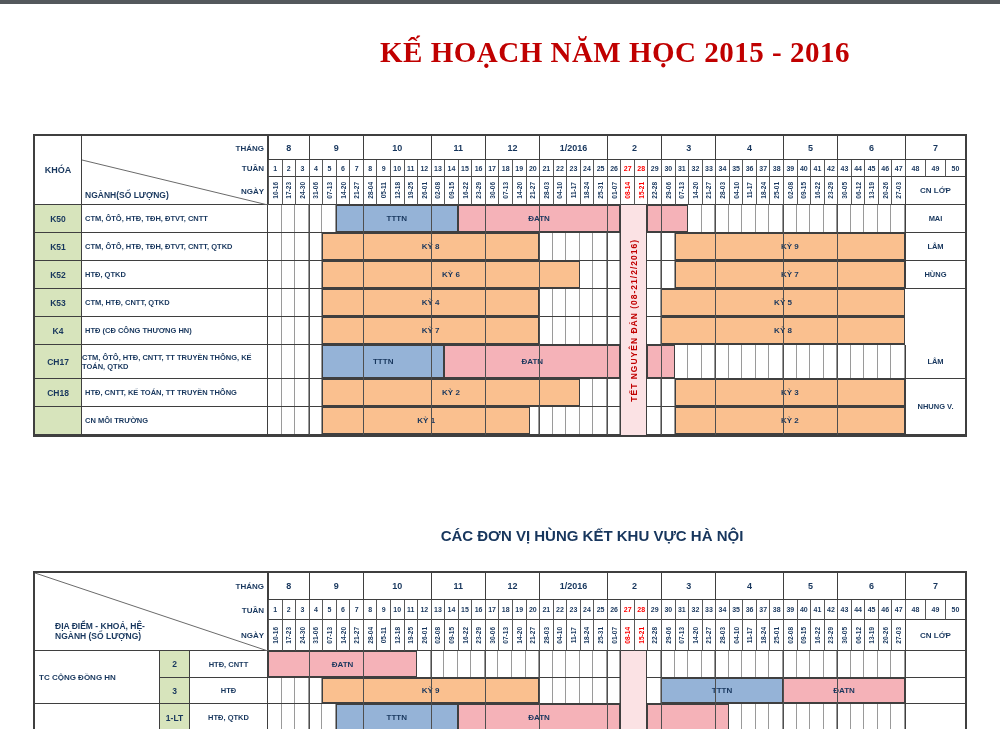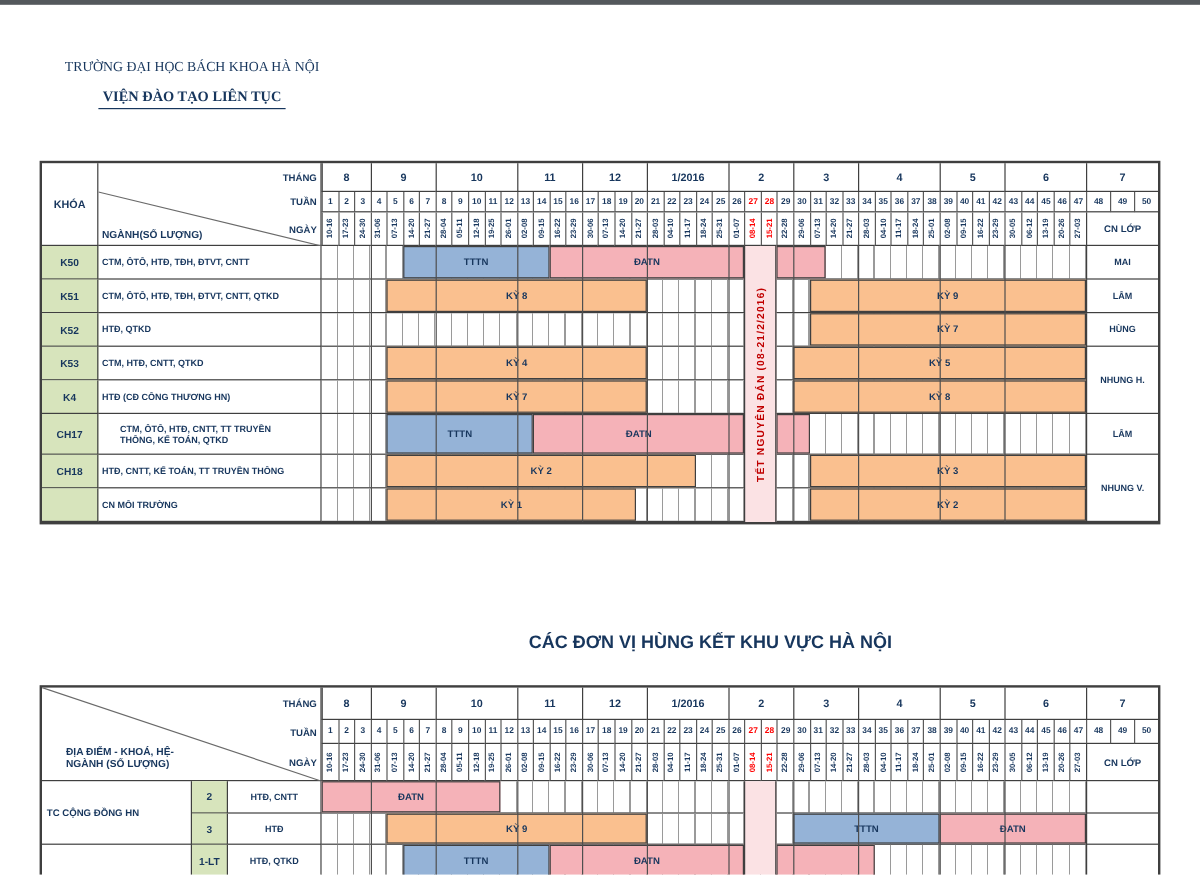--- a/index.html
+++ b/index.html
@@ -7,28 +7,23 @@
         font-family:"Liberation Sans",sans-serif;}
   .serif{font-family:"Liberation Serif",serif;}
   .vtext{writing-mode:vertical-rl;transform:rotate(180deg);white-space:nowrap;}
 </style>
 </head>
 <body>
 
 <div id="root">
   <div style="position:absolute;left:0;top:0;width:1000px;height:4px;background:#54585C;"></div>
 
-  <div style="position:absolute;left:30px;top:50px;width:260px;text-align:center;color:#17365D;">
-    <div class="serif" style="font-size:11.5px;">TRƯỜNG ĐẠI HỌC BÁCH KHOA HÀ NỘI</div>
-    <div style="margin-top:9px;">
-      <span class="serif" style="font-size:12px;font-weight:bold;border-bottom:1px solid #17365D;padding:0 4px 3px 4px;">VIỆN ĐÀO TẠO LIÊN TỤC</span>
-    </div>
-  </div>
 
   <div style="position:absolute;left:285px;top:36px;width:660px;text-align:center;">
+    <div class="serif" style="font-size:29px;font-weight:bold;color:#C00000;letter-spacing:0.5px;">KẾ HOẠCH NĂM HỌC 2015 - 2016</div>
   </div>
 
   <div style="position:absolute;left:185px;top:527px;width:814px;text-align:center;
               font-size:15px;font-weight:bold;color:#17365D;">CÁC ĐƠN VỊ HÙNG KẾT KHU VỰC HÀ NỘI</div>
 <div style="position: absolute; box-sizing: border-box; left: 35px; top: 136px; width: 930px; height: 299px; background: rgb(255, 255, 255); outline: rgb(63, 63, 63) solid 2px;">
       <div style="position: absolute; box-sizing: border-box; left: 0px; top: 0px; width: 47px; height: 69px; border-right: 1px solid rgb(63, 63, 63); border-bottom: 1px solid rgb(63, 63, 63); display: flex; align-items: center; justify-content: center; font-size: 9px; font-weight: bold; color: rgb(23, 54, 93);">KHÓA</div>
       <div style="position: absolute; box-sizing: border-box; left: 47px; top: 0px; width: 186px; height: 69px; border-right: 1px solid rgb(63, 63, 63); border-bottom: 1px solid rgb(63, 63, 63);">
         <svg width="186" height="69" style="position: absolute; left: 0px; top: 0px;">
           <line x1="0" y1="24" x2="186" y2="69" stroke="#6a6a6a" stroke-width="1"></line>
         </svg>
@@ -245,35 +240,36 @@
       <div style="position: absolute; box-sizing: border-box; left: 47px; top: 69px; width: 186px; height: 28px; border-right: 1px solid rgb(63, 63, 63); border-bottom: 1px solid rgb(63, 63, 63); display: flex; align-items: center; padding: 0px 3px; font-size: 7.5px; font-weight: bold; color: rgb(23, 54, 93); line-height: 1.2;">CTM, ÔTÔ,  HTĐ, TĐH, ĐTVT, CNTT</div>
       <div style="position: absolute; box-sizing: border-box; left: 0px; top: 97px; width: 47px; height: 28px; background: rgb(215, 228, 188); border-right: 1px solid rgb(63, 63, 63); border-bottom: 1px solid rgb(63, 63, 63); display: flex; align-items: center; justify-content: center; font-size: 8.5px; font-weight: bold; color: rgb(23, 54, 93);">K51</div>
       <div style="position: absolute; box-sizing: border-box; left: 47px; top: 97px; width: 186px; height: 28px; border-right: 1px solid rgb(63, 63, 63); border-bottom: 1px solid rgb(63, 63, 63); display: flex; align-items: center; padding: 0px 3px; font-size: 7.5px; font-weight: bold; color: rgb(23, 54, 93); line-height: 1.2;">CTM, ÔTÔ, HTĐ, TĐH, ĐTVT, CNTT, QTKD</div>
       <div style="position: absolute; box-sizing: border-box; left: 0px; top: 125px; width: 47px; height: 28px; background: rgb(215, 228, 188); border-right: 1px solid rgb(63, 63, 63); border-bottom: 1px solid rgb(63, 63, 63); display: flex; align-items: center; justify-content: center; font-size: 8.5px; font-weight: bold; color: rgb(23, 54, 93);">K52</div>
       <div style="position: absolute; box-sizing: border-box; left: 47px; top: 125px; width: 186px; height: 28px; border-right: 1px solid rgb(63, 63, 63); border-bottom: 1px solid rgb(63, 63, 63); display: flex; align-items: center; padding: 0px 3px; font-size: 7.5px; font-weight: bold; color: rgb(23, 54, 93); line-height: 1.2;">HTĐ, QTKD</div>
       <div style="position: absolute; box-sizing: border-box; left: 0px; top: 153px; width: 47px; height: 28px; background: rgb(215, 228, 188); border-right: 1px solid rgb(63, 63, 63); border-bottom: 1px solid rgb(63, 63, 63); display: flex; align-items: center; justify-content: center; font-size: 8.5px; font-weight: bold; color: rgb(23, 54, 93);">K53</div>
       <div style="position: absolute; box-sizing: border-box; left: 47px; top: 153px; width: 186px; height: 28px; border-right: 1px solid rgb(63, 63, 63); border-bottom: 1px solid rgb(63, 63, 63); display: flex; align-items: center; padding: 0px 3px; font-size: 7.5px; font-weight: bold; color: rgb(23, 54, 93); line-height: 1.2;">CTM, HTĐ, CNTT, QTKD</div>
       <div style="position: absolute; box-sizing: border-box; left: 0px; top: 181px; width: 47px; height: 28px; background: rgb(215, 228, 188); border-right: 1px solid rgb(63, 63, 63); border-bottom: 1px solid rgb(63, 63, 63); display: flex; align-items: center; justify-content: center; font-size: 8.5px; font-weight: bold; color: rgb(23, 54, 93);">K4</div>
       <div style="position: absolute; box-sizing: border-box; left: 47px; top: 181px; width: 186px; height: 28px; border-right: 1px solid rgb(63, 63, 63); border-bottom: 1px solid rgb(63, 63, 63); display: flex; align-items: center; padding: 0px 3px; font-size: 7.5px; font-weight: bold; color: rgb(23, 54, 93); line-height: 1.2;">HTĐ (CĐ CÔNG THƯƠNG HN)</div>
       <div style="position: absolute; box-sizing: border-box; left: 0px; top: 209px; width: 47px; height: 34px; background: rgb(215, 228, 188); border-right: 1px solid rgb(63, 63, 63); border-bottom: 1px solid rgb(63, 63, 63); display: flex; align-items: center; justify-content: center; font-size: 8.5px; font-weight: bold; color: rgb(23, 54, 93);">CH17</div>
-      <div style="position: absolute; box-sizing: border-box; left: 47px; top: 209px; width: 186px; height: 34px; border-right: 1px solid rgb(63, 63, 63); border-bottom: 1px solid rgb(63, 63, 63); display: flex; align-items: center; padding: 0px 18px; font-size: 7.5px; font-weight: bold; color: rgb(23, 54, 93); line-height: 1.2;">CTM, ÔTÔ, HTĐ, CNTT, TT TRUYỀN THÔNG, KẾ TOÁN, QTKD</div>
+      <div style="position: absolute; box-sizing: border-box; left: 47px; top: 209px; width: 186px; height: 34px; border-right: 1px solid rgb(63, 63, 63); border-bottom: 1px solid rgb(63, 63, 63); display: flex; align-items: center; padding: 0px 0; font-size: 7.5px; font-weight: bold; color: rgb(23, 54, 93); line-height: 1.2;">CTM, ÔTÔ, HTĐ, CNTT, TT TRUYỀN THÔNG, KẾ TOÁN, QTKD</div>
       <div style="position: absolute; box-sizing: border-box; left: 0px; top: 243px; width: 47px; height: 28px; background: rgb(215, 228, 188); border-right: 1px solid rgb(63, 63, 63); border-bottom: 1px solid rgb(63, 63, 63); display: flex; align-items: center; justify-content: center; font-size: 8.5px; font-weight: bold; color: rgb(23, 54, 93);">CH18</div>
       <div style="position: absolute; box-sizing: border-box; left: 47px; top: 243px; width: 186px; height: 28px; border-right: 1px solid rgb(63, 63, 63); border-bottom: 1px solid rgb(63, 63, 63); display: flex; align-items: center; padding: 0px 3px; font-size: 7.5px; font-weight: bold; color: rgb(23, 54, 93); line-height: 1.2;">HTĐ, CNTT, KẾ TOÁN, TT TRUYỀN THÔNG</div>
       <div style="position: absolute; box-sizing: border-box; left: 0px; top: 271px; width: 47px; height: 28px; background: rgb(215, 228, 188); border-right: 1px solid rgb(63, 63, 63); border-bottom: 1px solid rgb(63, 63, 63); display: flex; align-items: center; justify-content: center; font-size: 8.5px; font-weight: bold; color: rgb(23, 54, 93);"></div>
       <div style="position: absolute; box-sizing: border-box; left: 47px; top: 271px; width: 186px; height: 28px; border-right: 1px solid rgb(63, 63, 63); border-bottom: 1px solid rgb(63, 63, 63); display: flex; align-items: center; padding: 0px 3px; font-size: 7.5px; font-weight: bold; color: rgb(23, 54, 93); line-height: 1.2;">CN MÔI TRƯỜNG</div>
       <div style="position: absolute; box-sizing: border-box; left: 233px; top: 69px; width: 636.991px; height: 28px; border-bottom: 1px solid rgb(63, 63, 63); background: repeating-linear-gradient(to right, transparent 0px, transparent 12.553px, rgb(154, 154, 154) 12.553px, rgb(154, 154, 154) 13.553px);">
         <div style="position: absolute; box-sizing: border-box; left: 67.765px; top: 0px; width: 121.977px; height: 100%; background: rgb(149, 179, 215); border: 1px solid rgb(63, 63, 63); display: flex; align-items: center; justify-content: center; font-size: 8px; font-weight: bold; color: rgb(23, 54, 93);">TTTN</div>
         <div style="position: absolute; box-sizing: border-box; left: 189.742px; top: 0px; width: 162.636px; height: 100%; background: rgb(245, 178, 184); border: 1px solid rgb(63, 63, 63); display: flex; align-items: center; justify-content: center; font-size: 8px; font-weight: bold; color: rgb(23, 54, 93);">ĐATN</div>
         <div style="position: absolute; box-sizing: border-box; left: 379.484px; top: 0px; width: 40.659px; height: 100%; background: rgb(245, 178, 184); border: 1px solid rgb(63, 63, 63); display: flex; align-items: center; justify-content: center; font-size: 8px; font-weight: bold; color: rgb(23, 54, 93);"></div>
       </div>
       <div style="position: absolute; box-sizing: border-box; left: 233px; top: 97px; width: 636.991px; height: 28px; border-bottom: 1px solid rgb(63, 63, 63); background: repeating-linear-gradient(to right, transparent 0px, transparent 12.553px, rgb(154, 154, 154) 12.553px, rgb(154, 154, 154) 13.553px);">
         <div style="position: absolute; box-sizing: border-box; left: 54.212px; top: 0px; width: 216.848px; height: 100%; background: rgb(250, 192, 143); border: 1px solid rgb(63, 63, 63); display: flex; align-items: center; justify-content: center; font-size: 8px; font-weight: bold; color: rgb(23, 54, 93);">KỲ 8</div>
         <div style="position: absolute; box-sizing: border-box; left: 406.59px; top: 0px; width: 230.41px; height: 100%; background: rgb(250, 192, 143); border: 1px solid rgb(63, 63, 63); display: flex; align-items: center; justify-content: center; font-size: 8px; font-weight: bold; color: rgb(23, 54, 93);">KỲ 9</div>
       </div>
       <div style="position: absolute; box-sizing: border-box; left: 233px; top: 125px; width: 636.991px; height: 28px; border-bottom: 1px solid rgb(63, 63, 63); background: repeating-linear-gradient(to right, transparent 0px, transparent 12.553px, rgb(154, 154, 154) 12.553px, rgb(154, 154, 154) 13.553px);">
+        <div style="position: absolute; box-sizing: border-box; left: 54.212px; top: 0px; width: 257.507px; height: 100%; background: rgb(250, 192, 143); border: 1px solid rgb(63, 63, 63); display: flex; align-items: center; justify-content: center; font-size: 8px; font-weight: bold; color: rgb(23, 54, 93);">KỲ 6</div>
         <div style="position: absolute; box-sizing: border-box; left: 406.59px; top: 0px; width: 230.41px; height: 100%; background: rgb(250, 192, 143); border: 1px solid rgb(63, 63, 63); display: flex; align-items: center; justify-content: center; font-size: 8px; font-weight: bold; color: rgb(23, 54, 93);">KỲ 7</div>
       </div>
       <div style="position: absolute; box-sizing: border-box; left: 233px; top: 153px; width: 636.991px; height: 28px; border-bottom: 1px solid rgb(63, 63, 63); background: repeating-linear-gradient(to right, transparent 0px, transparent 12.553px, rgb(154, 154, 154) 12.553px, rgb(154, 154, 154) 13.553px);">
         <div style="position: absolute; box-sizing: border-box; left: 54.212px; top: 0px; width: 216.848px; height: 100%; background: rgb(250, 192, 143); border: 1px solid rgb(63, 63, 63); display: flex; align-items: center; justify-content: center; font-size: 8px; font-weight: bold; color: rgb(23, 54, 93);">KỲ 4</div>
         <div style="position: absolute; box-sizing: border-box; left: 393.037px; top: 0px; width: 243.963px; height: 100%; background: rgb(250, 192, 143); border: 1px solid rgb(63, 63, 63); display: flex; align-items: center; justify-content: center; font-size: 8px; font-weight: bold; color: rgb(23, 54, 93);">KỲ 5</div>
       </div>
       <div style="position: absolute; box-sizing: border-box; left: 233px; top: 181px; width: 636.991px; height: 28px; border-bottom: 1px solid rgb(63, 63, 63); background: repeating-linear-gradient(to right, transparent 0px, transparent 12.553px, rgb(154, 154, 154) 12.553px, rgb(154, 154, 154) 13.553px);">
         <div style="position: absolute; box-sizing: border-box; left: 54.212px; top: 0px; width: 216.848px; height: 100%; background: rgb(250, 192, 143); border: 1px solid rgb(63, 63, 63); display: flex; align-items: center; justify-content: center; font-size: 8px; font-weight: bold; color: rgb(23, 54, 93);">KỲ 7</div>
         <div style="position: absolute; box-sizing: border-box; left: 393.037px; top: 0px; width: 243.963px; height: 100%; background: rgb(250, 192, 143); border: 1px solid rgb(63, 63, 63); display: flex; align-items: center; justify-content: center; font-size: 8px; font-weight: bold; color: rgb(23, 54, 93);">KỲ 8</div>
       </div>
@@ -296,21 +292,20 @@
       <div style="position: absolute; box-sizing: border-box; left: 449.848px; top: 69px; width: 1px; height: 230px; background: rgb(79, 79, 79);"></div>
       <div style="position: absolute; box-sizing: border-box; left: 504.06px; top: 69px; width: 1px; height: 230px; background: rgb(79, 79, 79);"></div>
       <div style="position: absolute; box-sizing: border-box; left: 571.825px; top: 69px; width: 1px; height: 230px; background: rgb(79, 79, 79);"></div>
       <div style="position: absolute; box-sizing: border-box; left: 626.037px; top: 69px; width: 1px; height: 230px; background: rgb(79, 79, 79);"></div>
       <div style="position: absolute; box-sizing: border-box; left: 680.249px; top: 69px; width: 1px; height: 230px; background: rgb(79, 79, 79);"></div>
       <div style="position: absolute; box-sizing: border-box; left: 748.014px; top: 69px; width: 1px; height: 230px; background: rgb(79, 79, 79);"></div>
       <div style="position: absolute; box-sizing: border-box; left: 802.226px; top: 69px; width: 1px; height: 230px; background: rgb(79, 79, 79);"></div>
       <div style="position: absolute; box-sizing: border-box; left: 870px; top: 69px; width: 60px; height: 28px; border-left: 1px solid rgb(63, 63, 63); border-bottom: 1px solid rgb(63, 63, 63); display: flex; align-items: center; justify-content: center; font-size: 7.5px; font-weight: bold; color: rgb(23, 54, 93);">MAI</div>
       <div style="position: absolute; box-sizing: border-box; left: 870px; top: 97px; width: 60px; height: 28px; border-left: 1px solid rgb(63, 63, 63); border-bottom: 1px solid rgb(63, 63, 63); display: flex; align-items: center; justify-content: center; font-size: 7.5px; font-weight: bold; color: rgb(23, 54, 93);">LÂM</div>
       <div style="position: absolute; box-sizing: border-box; left: 870px; top: 125px; width: 60px; height: 28px; border-left: 1px solid rgb(63, 63, 63); border-bottom: 1px solid rgb(63, 63, 63); display: flex; align-items: center; justify-content: center; font-size: 7.5px; font-weight: bold; color: rgb(23, 54, 93);">HÙNG</div>
-      <div style="position: absolute; box-sizing: border-box; left: 870px; top: 153px; width: 60px; height: 56px; border-left: 1px solid rgb(63, 63, 63); border-bottom: 1px solid rgb(63, 63, 63); display: flex; align-items: center; justify-content: center; font-size: 7.5px; font-weight: bold; color: rgb(23, 54, 93);">NHUNG H.</div>
       <div style="position: absolute; box-sizing: border-box; left: 870px; top: 209px; width: 60px; height: 34px; border-left: 1px solid rgb(63, 63, 63); border-bottom: 1px solid rgb(63, 63, 63); display: flex; align-items: center; justify-content: center; font-size: 7.5px; font-weight: bold; color: rgb(23, 54, 93);">LÂM</div>
       <div style="position: absolute; box-sizing: border-box; left: 870px; top: 243px; width: 60px; height: 56px; border-left: 1px solid rgb(63, 63, 63); border-bottom: 1px solid rgb(63, 63, 63); display: flex; align-items: center; justify-content: center; font-size: 7.5px; font-weight: bold; color: rgb(23, 54, 93);">NHUNG V.</div>
       <div style="position: absolute; box-sizing: border-box; left: 585.378px; top: 69px; width: 27.106px; height: 230px; background: rgb(251, 226, 228); border-left: 1px solid rgb(63, 63, 63); border-right: 1px solid rgb(63, 63, 63); display: flex; align-items: center; justify-content: center;">
         <span class="vtext" style="font-size: 8.5px; font-weight: bold; color: rgb(192, 0, 0); letter-spacing: 1px;">TẾT NGUYÊN ĐÁN (08-21/2/2016)</span>
       </div>
     </div>
     <div style="position: absolute; box-sizing: border-box; left: 35px; top: 573px; width: 930px; height: 159px; background: rgb(255, 255, 255); outline: rgb(63, 63, 63) solid 2px;">
       <div style="position: absolute; box-sizing: border-box; left: 0px; top: 0px; width: 233px; height: 78px; border-right: 1px solid rgb(63, 63, 63); border-bottom: 1px solid rgb(63, 63, 63);">
         <svg width="233" height="78" style="position: absolute; left: 0px; top: 0px;">
           <line x1="0" y1="0" x2="233" y2="78" stroke="#6a6a6a" stroke-width="1"></line>

